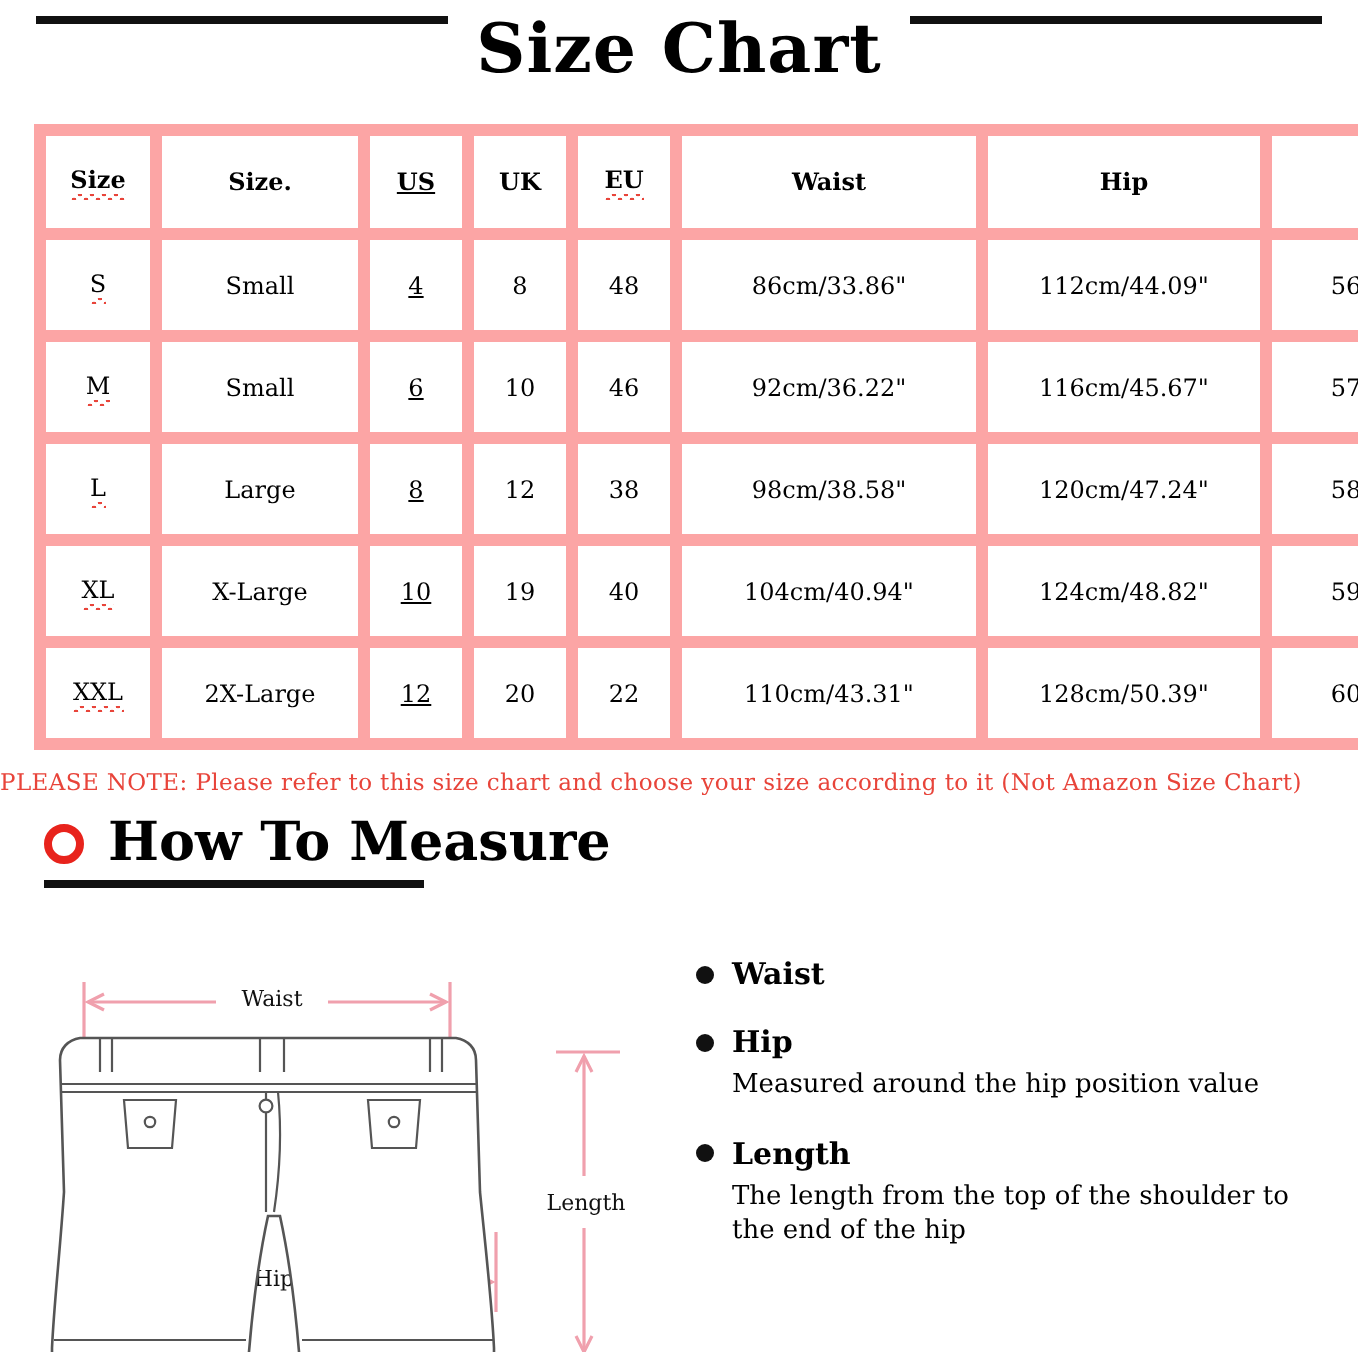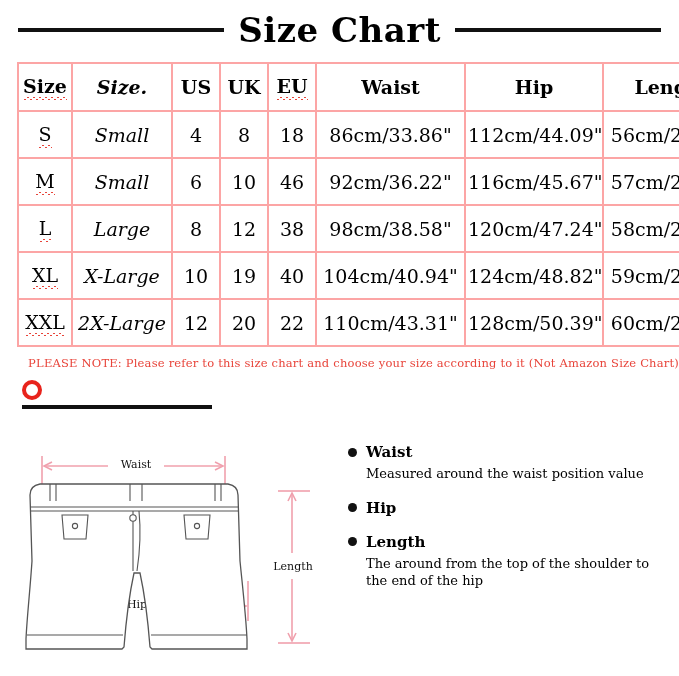--- a/index.html
+++ b/index.html
@@ -12,21 +12,21 @@
     height: 676px;
     font-family: "Liberation Sans", sans-serif;
     color: #000000;
     position: relative;
     overflow: hidden;
   }
 
   
   .title-row {
     display: flex;
-    align-items: center;
+    align-items: flex-start;
     margin: 8px 18px 0 18px;
     height: 44px;
   }
   .title-rule {
     flex: 1 1 auto;
     height: 4px;
     background: #111;
   }
   .title-text {
     font-family: "DejaVu Serif", "Liberation Serif", serif;
@@ -41,35 +41,35 @@
   
   .table-wrap {
     margin: 10px 17px 0 17px;
   }
   table.size-chart {
     border-collapse: collapse;
     width: 645px;
     table-layout: fixed;
   }
   table.size-chart td {
-    border: 2px solid #fca5a5;
+    border: 6px solid #fca5a5;
     text-align: center;
     vertical-align: middle;
     height: 45px;
-    font-size: 19px;
+    font-size: 12px;
     font-family: "DejaVu Serif", "Liberation Serif", serif;
     padding: 0 2px;
   }
   table.size-chart tr:first-child td {
     font-weight: 700;
     height: 46px;
   }
   .c0 { width: 48px; }
-  .c1 { width: 94px; font-style: italic; }
-  .c2 { width: 42px; }
+  .c1 { width: 94px; }
+  .c2 { width: 42px; text-decoration: underline; }
   .c3 { width: 42px; }
   .c4 { width: 42px; }
   .c5 { width: 143px; }
   .c6 { width: 132px; }
   .c7 { width: 132px; }
 
   .hdr-waist, .hdr-hip, .hdr-length { font-size: 18px; }
   .hdr-size-b { font-size: 15px; }
 
   
@@ -86,21 +86,21 @@
     background-image:
       radial-gradient(circle at 2px 3px, #e8443a 1.1px, transparent 1.3px),
       radial-gradient(circle at 5px 0px, #e8443a 1.1px, transparent 1.3px);
     background-size: 6px 4px;
     background-repeat: repeat-x;
   }
 
   
   .note {
     margin: 9px 0 0 0;
-    text-align: right;
+    text-align: left;
     color: #e8443a;
     font-size: 11.5px;
     font-family: "DejaVu Serif", "Liberation Serif", serif;
     letter-spacing: 0.2px;
   }
 
   
   .htm-row {
     display: flex;
     align-items: center;
@@ -214,21 +214,21 @@
       <td class="c7 hdr-length">
         <span>Length</span>
       </td>
     </tr>
 
     <tr>
       <td class="c0"><span class="squiggle">S</span></td>
       <td class="c1">Small</td>
       <td class="c2">4</td>
       <td class="c3">8</td>
-      <td class="c4">18</td>
+      <td class="c4">48</td>
       <td class="c5">86cm/33.86"</td>
       <td class="c6">112cm/44.09"</td>
       <td class="c7">56cm/22.05"</td>
     </tr>
 
     <tr>
       <td class="c0"><span class="squiggle">M</span></td>
       <td class="c1">Small</td>
       <td class="c2">6</td>
       <td class="c3">10</td>
@@ -271,20 +271,21 @@
       <td class="c7">60cm/23.62"</td>
     </tr>
   </tbody>
     </table>
 </div>
 
 <div class="note">PLEASE NOTE: Please refer to this size chart and choose your size according to it (Not Amazon Size Chart)</div>
 
 <div class="htm-row">
   <div class="htm-bullet"></div>
+  <div class="htm-text">How To Measure</div>
 </div>
 <div class="htm-underline"></div>
 
 <div class="lower">
 
   <div class="diagram">
     <svg width="340" height="250" viewBox="0 0 340 250">
 
       <g stroke="#f0a0ad" stroke-width="1.6" fill="none">
         <line x1="42" y1="35" x2="42" y2="68"></line>
@@ -365,31 +366,31 @@
       </g>
     </svg>
   </div>
 
   <div class="legend">
     <div class="legend-item">
       <div class="legend-head">
         <span class="legend-dot"></span>
         <span class="legend-title">Waist</span>
       </div>
-      <div class="legend-desc">Measured around the waist position value</div>
     </div>
 
     <div class="legend-item">
       <div class="legend-head">
         <span class="legend-dot"></span>
         <span class="legend-title">Hip</span>
       </div>
+      <div class="legend-desc">Measured around the  hip position value</div>
     </div>
 
     <div class="legend-item">
       <div class="legend-head">
         <span class="legend-dot"></span>
         <span class="legend-title">Length</span>
       </div>
-      <div class="legend-desc">The around from the top of the shoulder to the end of the hip</div>
+      <div class="legend-desc">The length from the top of the shoulder to the end of the hip</div>
     </div>
   </div>
 </div>
 
 </body></html>

